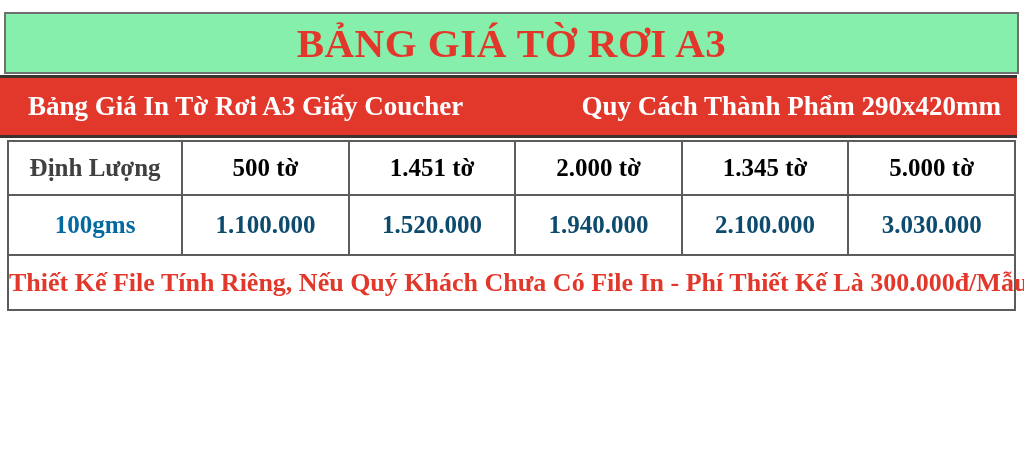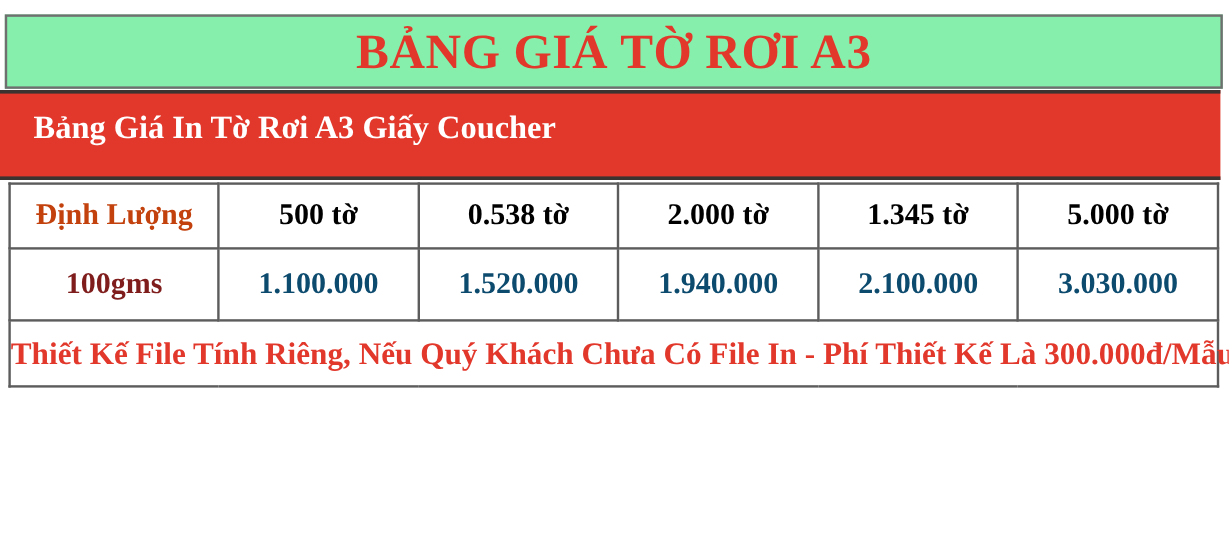--- a/index.html
+++ b/index.html
@@ -37,21 +37,21 @@
   
   .red-band {
     margin: 1px 7px 0 0;
     height: 57px;
     background: #e2382c;
     border-top: 3px solid #3b3330;
     border-bottom: 3px solid #3b3330;
     display: flex;
     align-items: center;
     justify-content: space-between;
-    padding: 0 16px 12px 28px;
+    padding: 0 16px 0 28px;
     box-sizing: content-box;
   }
   .red-band span {
     color: #ffffff;
     font-weight: bold;
     font-size: 27px;
     white-space: nowrap;
   }
   
   table.price-table {
@@ -61,59 +61,60 @@
     table-layout: fixed;
   }
   .price-table th, .price-table td {
     border: 2px solid #5c5c5c;
     text-align: center;
     vertical-align: middle;
     font-weight: bold;
     padding: 0;
   }
   .price-table thead th { height: 52px; font-size: 25px; }
-  .price-table thead th.first { color: #c2410c; font-family: Liberation Serif, serif; }
+  .price-table thead th.first { color: #404040; font-family: Liberation Serif, serif; }
   .price-table thead th.qty { color: #000000; }
   .price-table tbody td { height: 58px; font-size: 25px; color: #0c4a6e; }
-  .price-table tbody td.rowlabel { color: #7f1d1d; font-family: Liberation Serif, serif; }
+  .price-table tbody td.rowlabel { color: #0369a1; font-family: Liberation Serif, serif; }
   .price-table tfoot td {
     height: 53px;
     font-size: 26px;
     color: #e2382c;
     white-space: nowrap;
     border-radius: 25px;
   }
 </style>
 </head>
 <body>
 
 <div class="page">
 
   <div class="title-box">
     <h1>BẢNG GIÁ TỜ RƠI A3</h1>
   </div>
 
   <div class="red-band">
     <span>Bảng Giá In Tờ Rơi A3 Giấy Coucher</span>
+    <span>Quy Cách Thành Phẩm 290x420mm</span>
   </div>
 
   <table class="price-table">
     <colgroup>
       <col style="width:17.3%">
       <col style="width:16.54%">
       <col style="width:16.54%">
       <col style="width:16.54%">
       <col style="width:16.54%">
       <col style="width:16.54%">
     </colgroup>
     <thead>
       <tr>
         <th class="first">Định Lượng</th>
         <th class="qty">500 tờ</th>
-        <th class="qty">0.538 tờ</th>
+        <th class="qty">1.451 tờ</th>
         <th class="qty">2.000 tờ</th>
         <th class="qty">1.345 tờ</th>
         <th class="qty">5.000 tờ</th>
       </tr>
     </thead>
     <tbody>
       <tr>
         <td class="rowlabel">100gms</td>
         <td class="price">1.100.000</td>
         <td class="price">1.520.000</td>

